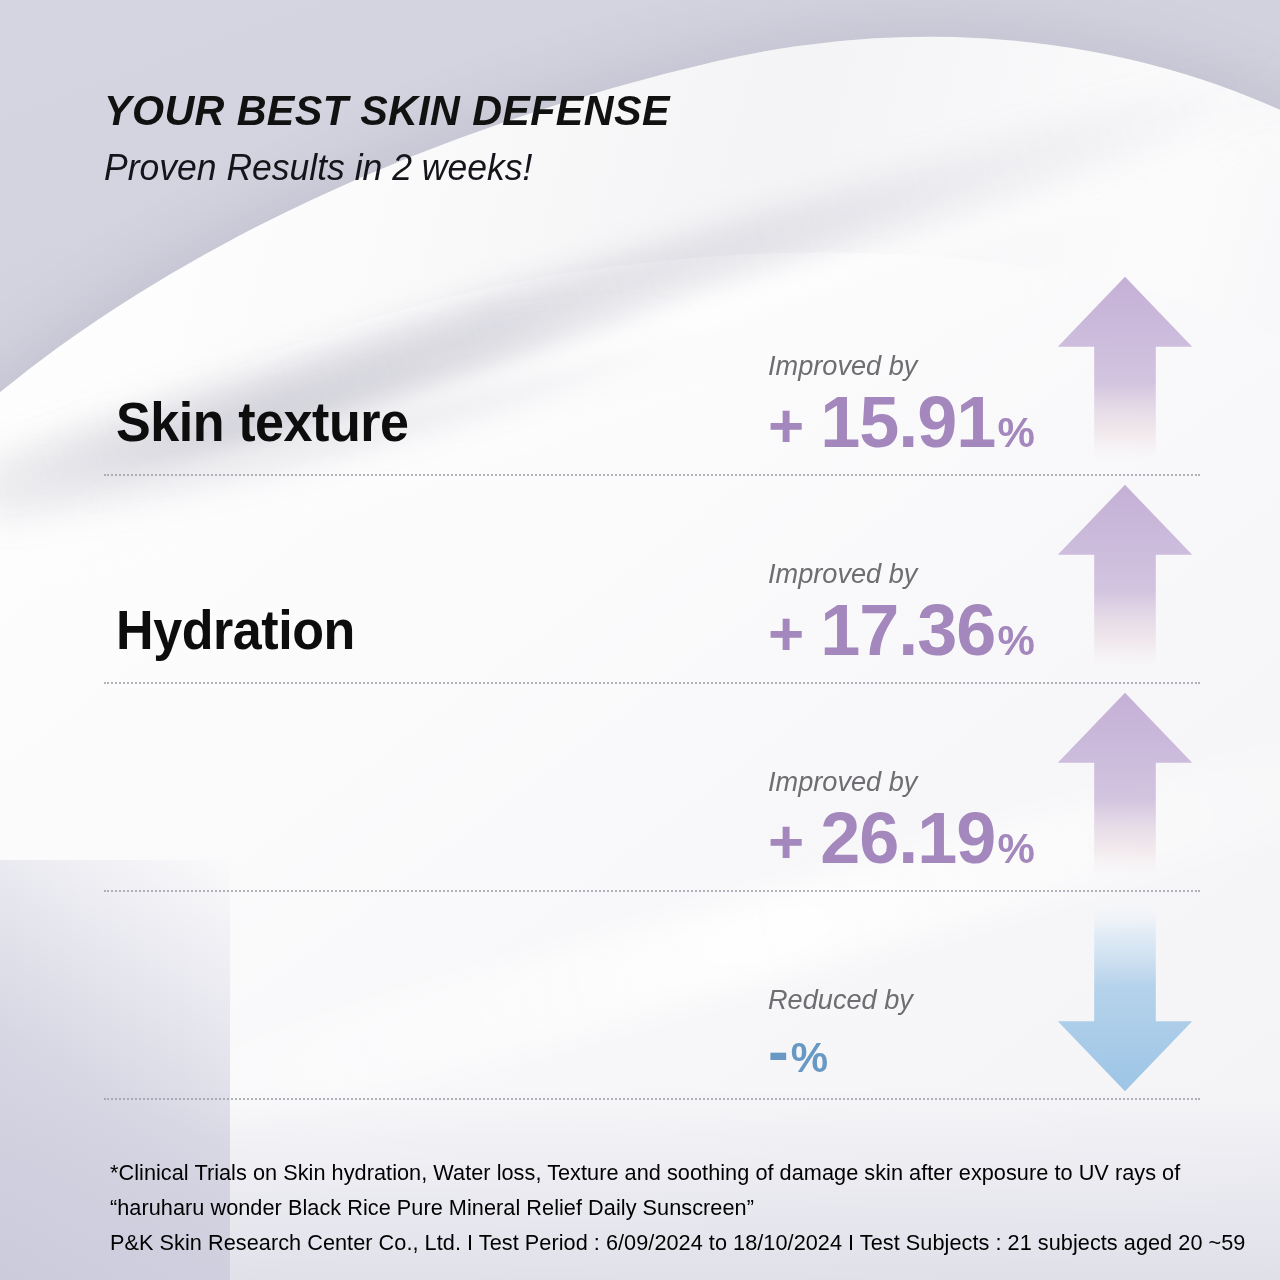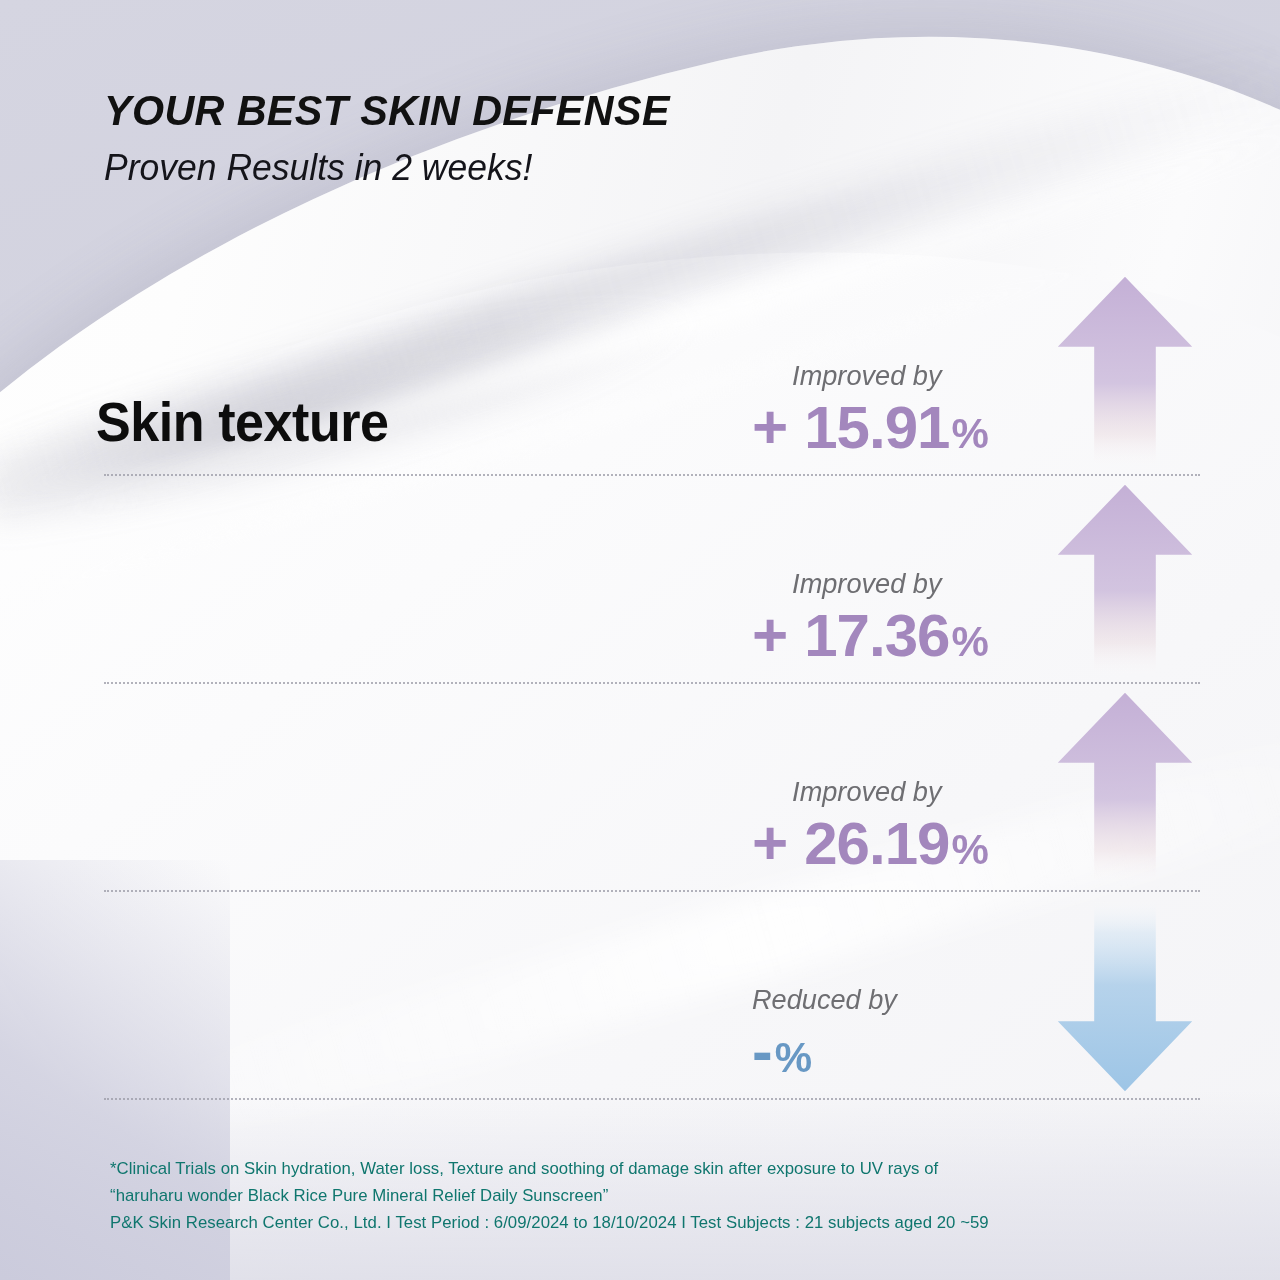--- a/index.html
+++ b/index.html
@@ -159,21 +159,21 @@
     right: 85px;
     bottom: 6px;
     width: 140px;
     height: 196px;
     z-index: 1;
   }
   .arrow-wrap svg { display: block; width: 100%; height: 100%; }
 
   .metric {
     position: absolute;
-    left: 96px;
+    left: 116px;
     bottom: 22px;
     display: flex;
     align-items: baseline;
     white-space: nowrap;
     z-index: 3;
   }
   .metric-main {
     font-size: 56px;
     font-weight: bold;
     color: #0d0d0d;
@@ -185,67 +185,66 @@
     font-size: 38px;
     font-weight: bold;
     color: #0d0d0d;
     margin-left: 12px;
     transform: scaleX(.93);
     transform-origin: left bottom;
   }
 
   .value-block {
     position: absolute;
-    left: 752px;
+    left: 768px;
     bottom: 18px;
     z-index: 3;
-    text-align: center;
   }
   .value-label {
     font-size: 28px;
     font-style: italic;
     color: #6e6e72;
     margin-bottom: 4px;
     transform: scaleX(.97);
     transform-origin: left bottom;
   }
   .value-line {
     display: flex;
     align-items: baseline;
     white-space: nowrap;
   }
   .value-sign {
     font-size: 62px;
     font-weight: bold;
     line-height: 1;
   }
   .value-num {
-    font-size: 60px;
+    font-size: 72px;
     font-weight: bold;
     line-height: 1;
     margin-left: 16px;
     letter-spacing: -1px;
   }
   .value-pct {
     font-size: 42px;
     font-weight: bold;
     line-height: 1;
     margin-left: 2px;
   }
   .purple { color: #a387bd; }
   .blue   { color: #6898c4; }
 
   
   .footnote {
     position: absolute;
     left: 110px;
     top: 1155px;
     z-index: 6;
-    color: #0f766e;
-    font-size: 17px;
+    color: #000000;
+    font-size: 22px;
     line-height: 1.60;
     letter-spacing: .05px;
     white-space: nowrap;
   }
   .footnote div { transform: scaleX(.985); transform-origin: left center; }
 </style>
 </head>
 <body>
 
 <div id="poster">
@@ -301,20 +300,23 @@
               <linearGradient id="arrow-grad-1" x1="0" x2="0" y1="0" y2="1">
                 <stop offset="0%" stop-color="#c4b0d6" stop-opacity="1"></stop>
                 <stop offset="55%" stop-color="#c4b0d6" stop-opacity="0.72"></stop>
                 <stop offset="82%" stop-color="#e4cfd6" stop-opacity="0.35"></stop>
                 <stop offset="100%" stop-color="#ffffff" stop-opacity="0.02"></stop>
               </linearGradient>
             </defs>
             <path d="M50 2 L98 52 L72 52 L72 140 L28 140 L28 52 L2 52 Z" fill="url(#arrow-grad-1)"></path>
           </svg>
         </div>
+        <div class="metric">
+          <span class="metric-main">Hydration</span>
+        </div>
         <div class="value-block">
           <div class="value-label">Improved by</div>
           <div class="value-line purple">
             <span class="value-sign">+</span>
             <span class="value-num">17.36</span>
             <span class="value-pct">%</span>
           </div>
         </div>
         <div class="divider"></div>
       </div>

